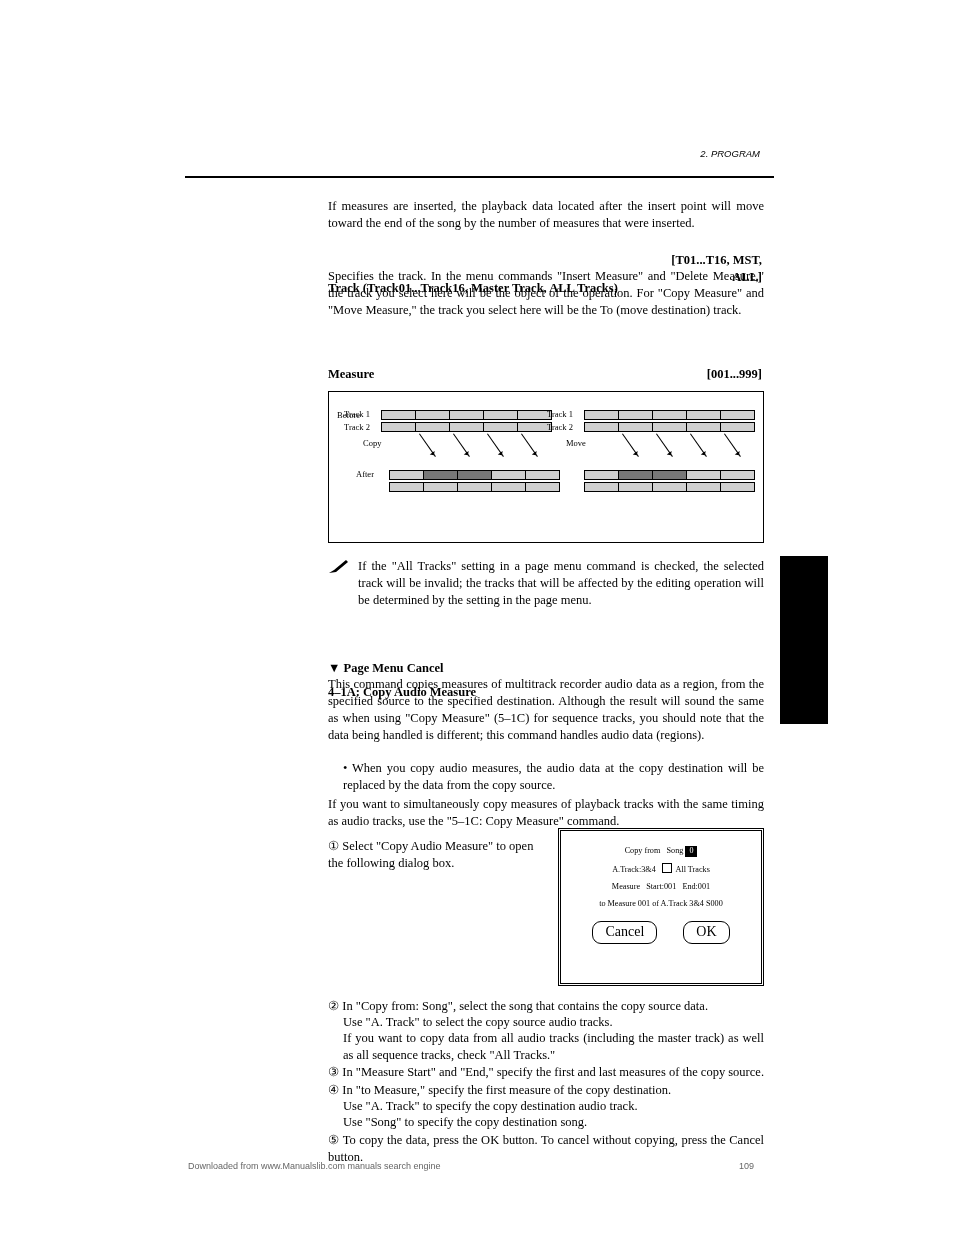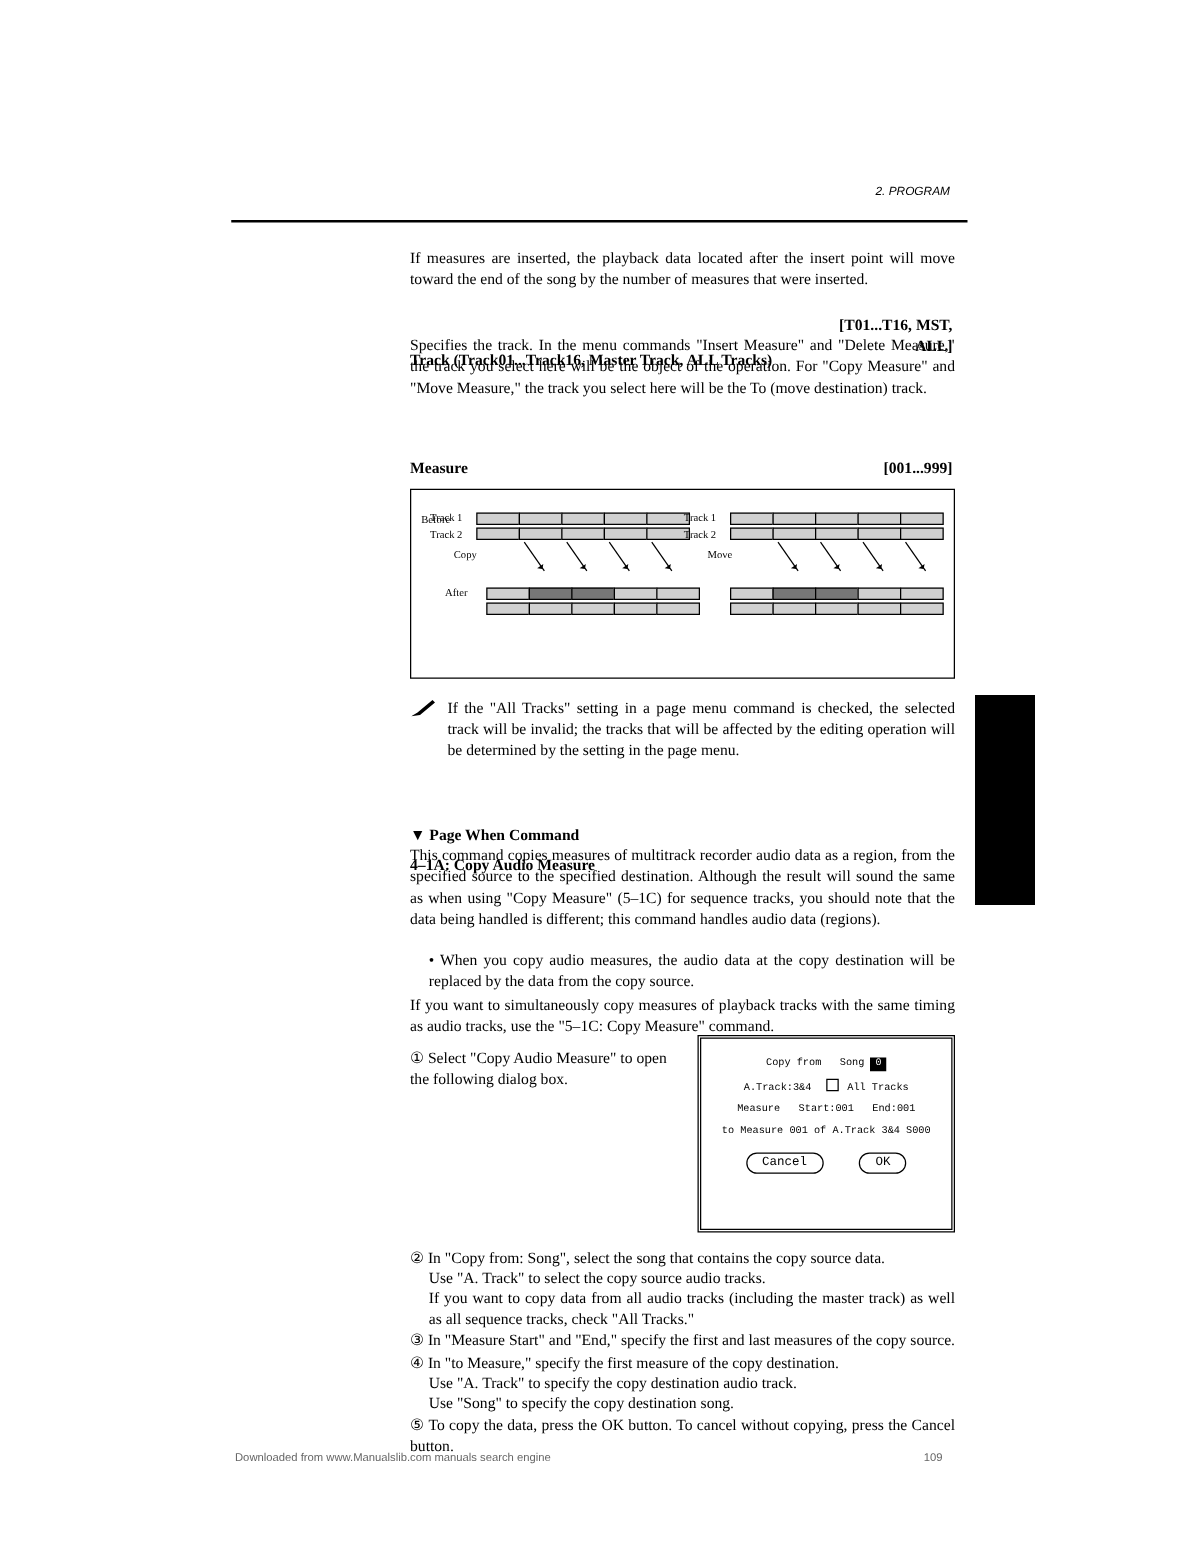--- a/index.html
+++ b/index.html
@@ -63,24 +63,24 @@
   .dialog {
     position: absolute;
     top: 828px;
     left: 558px;
     width: 206px;
     height: 158px;
     border: 3px double #000;
     box-sizing:border-box;
     padding: 8px 8px;
   }
-  .dlg-row { text-align:center; margin:6px 0; font-size:8.2px; font-family: Liberation Mono, monospace;}
+  .dlg-row { text-align:center; margin:6px 0; font-size:8.2px; font-family: Liberation Serif, serif;}
   .dlg-field { display:inline-block; background:#000; color:#fff; padding:0 4px; font-size:8px;}
   .dlg-check { display:inline-block; width:8px; height:8px; border:1px solid #000; vertical-align:-1px; margin:0 2px;}
-  .dlg-btn { display:inline-block; border:1px solid #000; border-radius:9px; padding:1px 12px; font-size:10px; margin:0 12px;}
+  .dlg-btn { display:inline-block; border:1px solid #000; border-radius:9px; padding:1px 12px; font-size:14px; margin:0 12px;}
   .footer {
     position:absolute;
     left:0; right:12px;
     top: 1160px;
     display:flex;
     justify-content:space-between;
     padding: 0 188px;
     font-size: 9px;
     font-family: Arial, sans-serif;
     color:#666;
@@ -201,21 +201,21 @@
 
   <div class="para body-col justify" style="top:558px; left:358px; width:406px;">
     <span>If the "All Tracks" setting in a page menu command is checked, the selected track will be invalid; the tracks that will be affected by the editing operation will be determined by the setting in the page menu.</span>
   </div>
   <div style="position:absolute; top:558px; left:328px;">
     <svg width="22" height="16" viewBox="0 0 22 16">
         <path d="M1 15 L6 12 L18 2 L20 4 L8 14 L1 15 Z" fill="#000"></path>
       </svg>
   </div>
 
-  <div class="para body-col bold" style="top:632px;">▼ Page When Command</div>
+  <div class="para body-col bold" style="top:632px;">▼ Page Menu Cancel</div>
 
   <div class="para body-col bold" style="top:656px;">4–1A: Copy Audio Measure</div>
 
   <div class="para body-col justify" style="top:676px;">This command copies measures of multitrack recorder audio data as a region, from the specified source to the specified destination. Although the result will sound the same as when using "Copy Measure" (5–1C) for sequence tracks, you should note that the data being handled is different; this command handles audio data (regions).</div>
 
   <div class="para body-col justify" style="top:760px; left:343px; width:421px;">
     • <span>When you copy audio measures, the audio data at the copy destination will be replaced by the data from the copy source.</span>
   </div>
 
   <div class="para body-col justify" style="top:796px;">If you want to simultaneously copy measures of playback tracks with the same timing as audio tracks, use the "5–1C: Copy Measure" command.</div>

